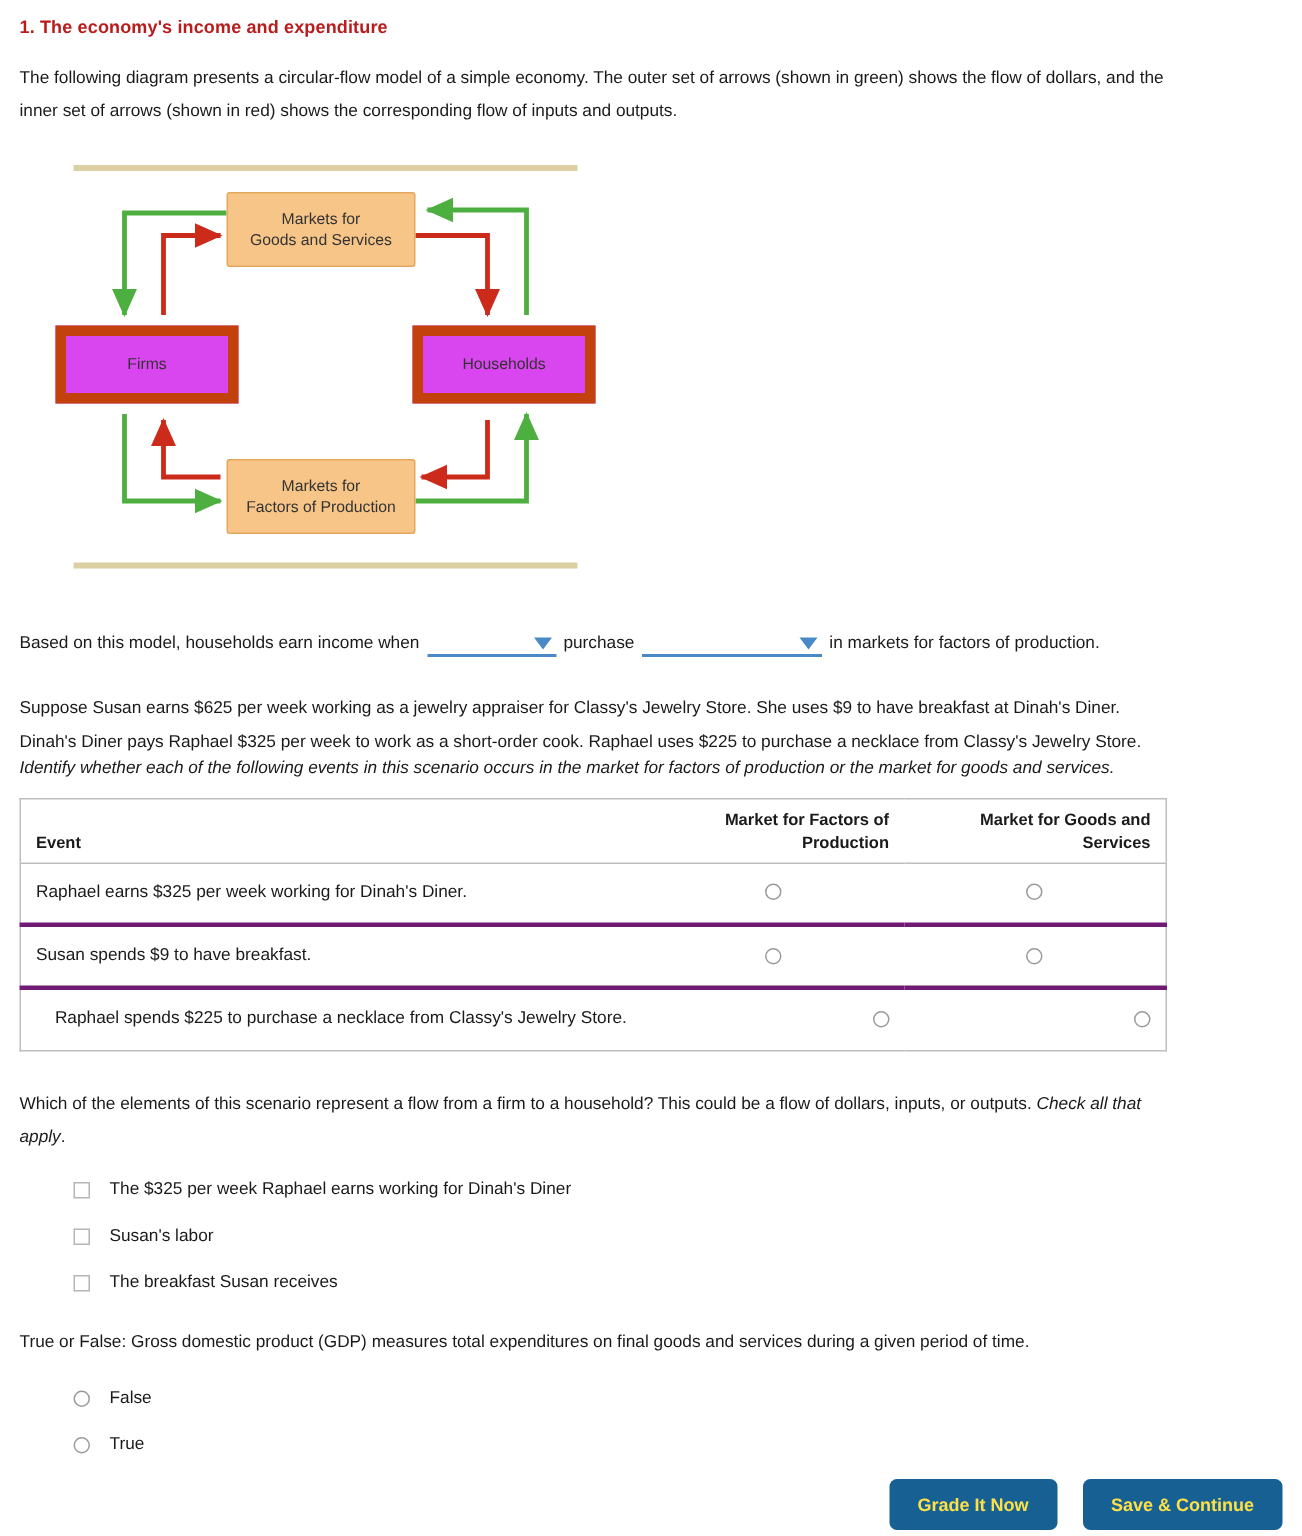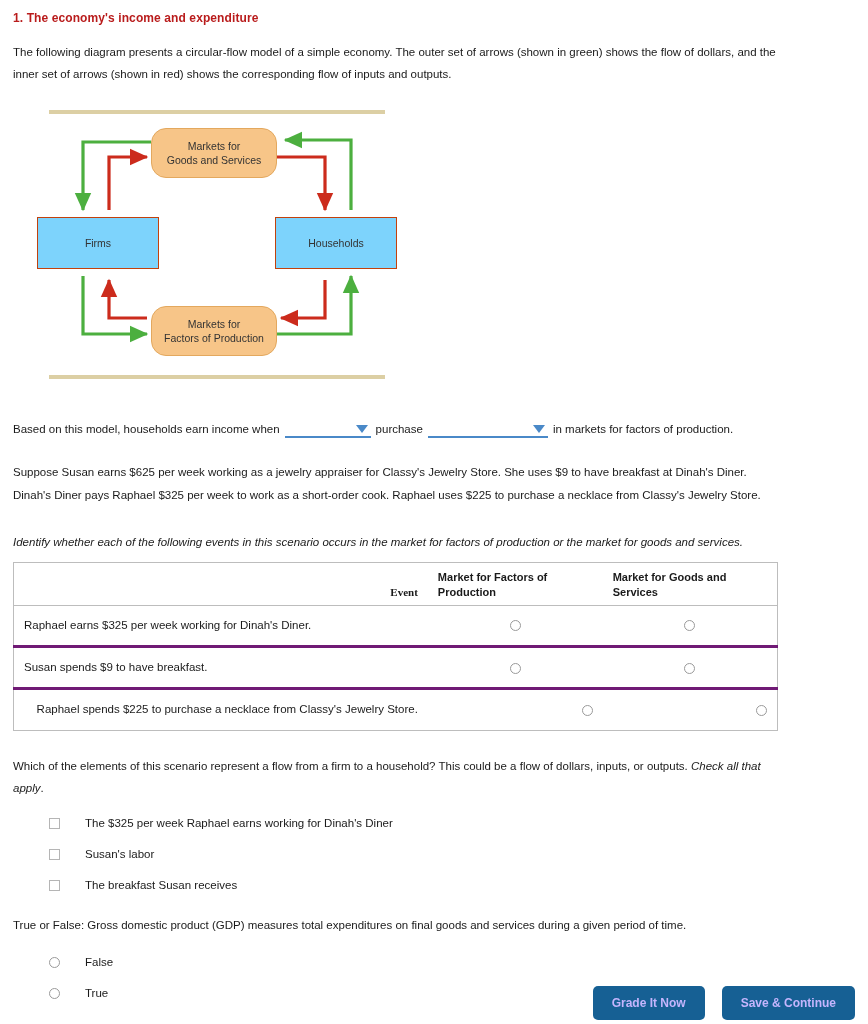--- a/index.html
+++ b/index.html
@@ -58,27 +58,27 @@
     justify-content: center;
     text-align: center;
     font-size: 10.5px;
     color: #333333;
     line-height: 1.35;
     z-index: 3;
   }
   .node.market {
     background: #f7c588;
     border: 1px solid #e3a85e;
-    border-radius: 15px;
+    border-radius: 2px;
     width: 126px;
     height: 50px;
   }
   .node.sector {
-    background: #7dd3fc;
-    border: 1px solid #c2410c;
+    background: #d946ef;
+    border: 7px solid #c2410c;
     width: 122px;
     height: 52px;
   }
   #node-goods { left: 114px; top: 18px; }
   #node-factors { left: 114px; top: 196px; }
   #node-firms { left: 0px; top: 107px; }
   #node-households { left: 238px; top: 107px; }
 
   .diagram svg {
     position: absolute;
@@ -114,42 +114,41 @@
     border-right: 6px solid transparent;
     border-top: 8px solid #4a89c8;
   }
 
   .scenario {
     margin-top: 23px;
     line-height: 1.95;
     max-width: 790px;
   }
   .instruct {
-    margin-top: 30px;
     font-style: italic;
     font-size: 11.5px;
   }
 
   
   table.events {
     margin-top: 14px;
     width: 765px;
     border-collapse: collapse;
     border: 1px solid #bdbdbd;
     font-size: 11.5px;
   }
   table.events th {
     font-size: 11px;
     font-weight: bold;
     padding: 7px 10px 5px 10px;
     border-bottom: 1px solid #bdbdbd;
     line-height: 1.35;
   }
-  th.col-event { text-align: right; vertical-align: bottom; width: 415px; font-family: Liberation Serif, serif; }
-  th.col-opt { text-align: left; vertical-align: top; width: 175px; }
+  th.col-event { text-align: left; vertical-align: bottom; width: 415px; }
+  th.col-opt { text-align: right; vertical-align: top; width: 175px; }
   table.events td {
     padding: 9px 10px;
     border-bottom: 3px solid #701a75;
     line-height: 1.85;
   }
   table.events tr:last-child td { border-bottom: none; text-align: right; }
   td.cell-event { text-align: left; }
   td.cell-opt { text-align: center; }
 
   .radio {
@@ -176,36 +175,36 @@
     max-width: 780px;
   }
   .question em { font-style: italic; }
 
   .opt-list { margin: 18px 0 0 36px; }
   .opt-row {
     display: flex;
     align-items: center;
     margin-bottom: 19px;
   }
-  .opt-row .lbl { margin-left: 25px; font-size: 11.5px; text-align: right; }
+  .opt-row .lbl { margin-left: 13px; font-size: 11.5px; text-align: right; }
 
   .tf-prompt { margin-top: 24px; line-height: 1.9; }
   .tf-list { margin: 19px 0 0 36px; }
 
   
   .btnbar {
     position: absolute;
     right: 13px;
     top: 986px;
     display: flex;
     gap: 17px;
   }
   .btn {
     background: #166094;
-    color: #c4b5fd;
+    color: #fde047;
     font-weight: bold;
     font-size: 12px;
     border: none;
     border-radius: 5px;
     padding: 10px 19px;
     cursor: pointer;
     font-family: "Liberation Sans", sans-serif;
     white-space: nowrap;
   }
 </style>

